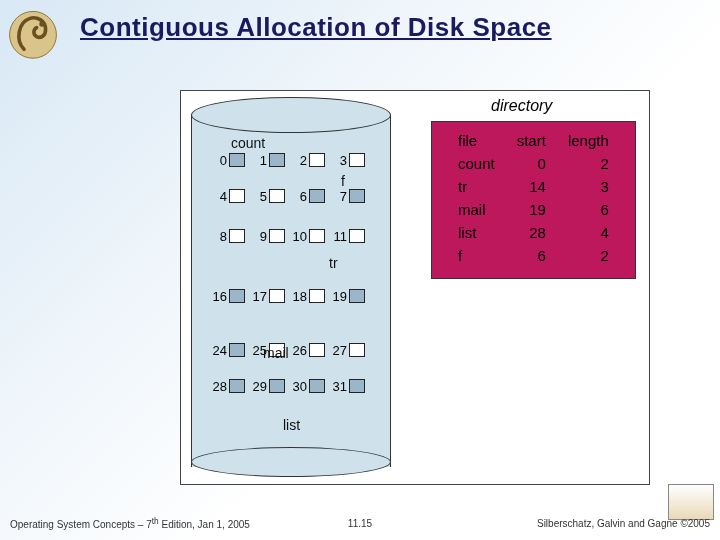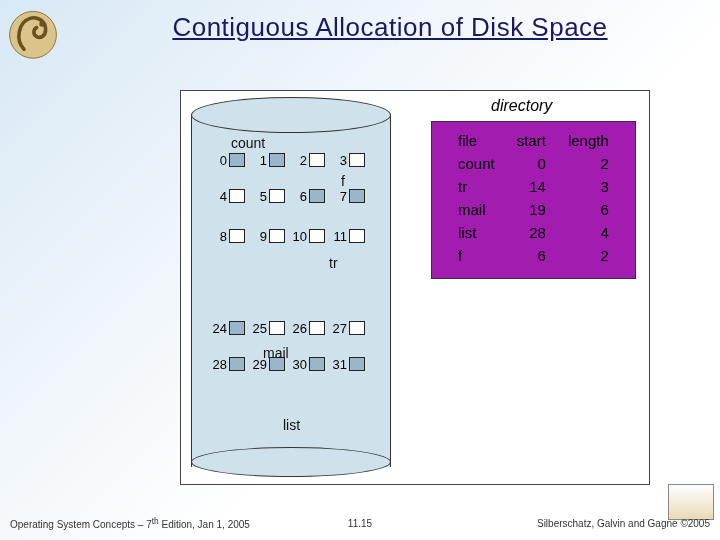--- a/index.html
+++ b/index.html
@@ -6,22 +6,22 @@
   body {
     width: 720px; height: 540px;
     font-family: Arial, Helvetica, sans-serif;
     background: linear-gradient(135deg, #d8e8f5 0%, #f0f6fb 35%, #ffffff 60%);
     position: relative; overflow: hidden;
   }
   .logo { position: absolute; top: 6px; left: 6px; width: 54px; height: 54px; }
   .logo svg { width: 100%; height: 100%; }
   .title {
     position: absolute; top: 12px; left: 80px; right: 20px;
-    font-size: 26px; font-weight: normal; color: #1a1a60;
-    text-align: center; letter-spacing: 0.5px;
+    font-size: 26px; font-weight: bold; color: #1a1a60;
+    letter-spacing: 0.5px;
   }
   .title .u { text-decoration: underline; }
   .figure {
     position: absolute; top: 90px; left: 180px; width: 470px; height: 395px;
     border: 1px solid #444; background: #fff;
   }
   
   .disk { position: absolute; top: 6px; left: 10px; width: 200px; height: 380px; }
   .disk-top { position: absolute; top: 0; left: 0; width: 200px; height: 36px;
     border: 1px solid #333; border-radius: 50%; background: #cfe2ec; }
@@ -33,21 +33,21 @@
   .file-label { position: absolute; font-size: 14px; color: #111; }
   .row { display: flex; }
   .cell { width: 40px; height: 22px; display: flex; align-items: center; font-size: 13px; }
   .cell .num { width: 18px; text-align: right; padding-right: 2px; }
   .cell .box { width: 16px; height: 14px; border: 1px solid #222; background: #fff; }
   .cell.alloc .box { background: #9bb6c8; }
   .rowgap { height: 14px; }
   
   .dir-label { position: absolute; top: 6px; left: 310px; font-size: 16px; font-style: italic; }
   .dir { position: absolute; top: 30px; left: 250px; border: 1px solid #333;
-    padding: 6px 14px 10px 14px; background: #a21caf; }
+    padding: 6px 14px 10px 14px; background: #be185d; }
   .dir th, .dir td { font-size: 15px; text-align: left; padding: 2px 10px; font-weight: normal; }
   .dir th { border-bottom: none; }
   .dir td.c2, .dir th.c2 { text-align: right; width: 44px; }
   .dir td.c3, .dir th.c3 { text-align: right; width: 52px; }
   
   .footer { position: absolute; bottom: 6px; left: 0; right: 0; height: 22px;
     display: flex; justify-content: space-between; align-items: center;
     font-size: 10px; color: #333; padding: 0 10px; }
   .footer .mid { position: absolute; left: 50%; transform: translateX(-50%); }
   .corner-img { position: absolute; right: 6px; bottom: 20px; width: 46px; height: 36px;
@@ -127,20 +127,38 @@
             <span class="num">10</span>
             <span class="box"></span>
           </div>
           <div class="cell">
             <span class="num">11</span>
             <span class="box"></span>
           </div>
         </div>
         <div class="rowgap" style="height: 14px;"></div>
         <div class="rowgap" style="height: 24px;"></div>
+        <div class="row">
+          <div class="cell alloc">
+            <span class="num">16</span>
+            <span class="box"></span>
+          </div>
+          <div class="cell">
+            <span class="num">17</span>
+            <span class="box"></span>
+          </div>
+          <div class="cell">
+            <span class="num">18</span>
+            <span class="box"></span>
+          </div>
+          <div class="cell alloc">
+            <span class="num">19</span>
+            <span class="box"></span>
+          </div>
+        </div>
         <div class="rowgap" style="height: 14px;"></div>
         <div class="rowgap" style="height: 18px;"></div>
         <div class="row">
           <div class="cell alloc">
             <span class="num">24</span>
             <span class="box"></span>
           </div>
           <div class="cell">
             <span class="num">25</span>
             <span class="box"></span>

